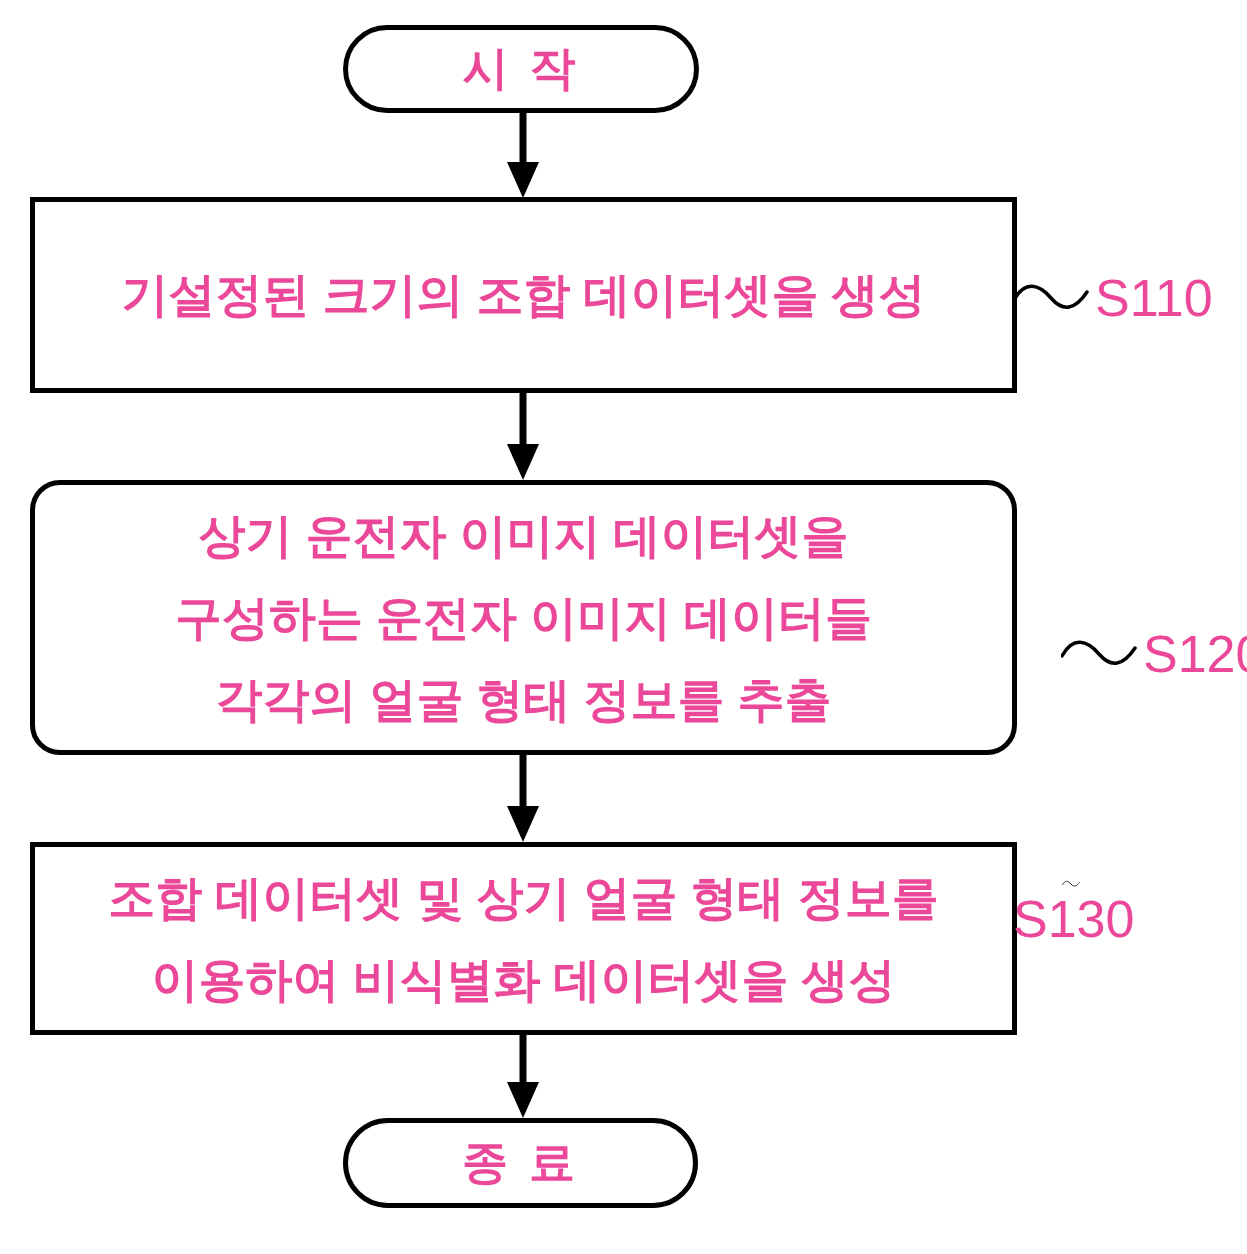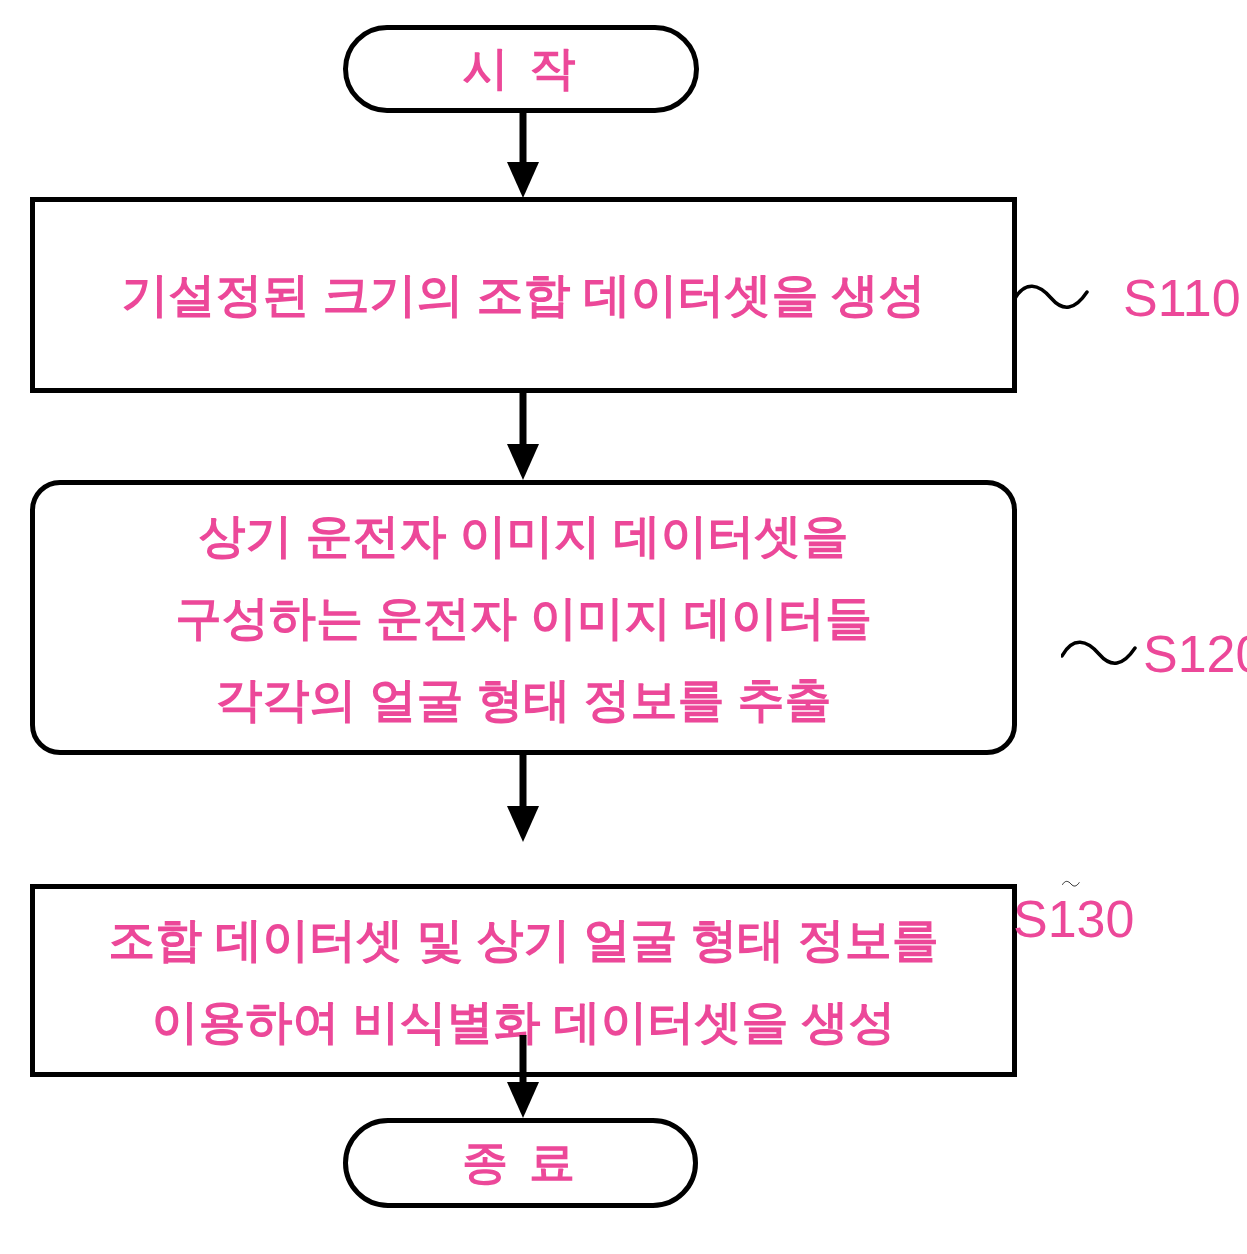--- a/index.html
+++ b/index.html
@@ -46,21 +46,21 @@
     font-size: 47px;
     font-weight: 700;
     text-align: center;
   }
   .process .tline {
     line-height: 82px;
     white-space: nowrap;
   }
   .process.p1 { top: 197px;  height: 196px; }
   .process.p2 { top: 480px;  height: 275px; border-radius: 30px; }
-  .process.p3 { top: 884px;  height: 193px; }
+  .process.p3 { top: 842px;  height: 193px; }
 
   .arrow {
     position: absolute;
     left: 503px;
     width: 40px;
   }
   .arrow svg { display: block; }
 
   .step-label {
     position: absolute;
@@ -68,21 +68,21 @@
     display: flex;
     align-items: center;
     height: 70px;
   }
   .step-label .squiggle { margin-right: 6px; }
   .step-label .label-text {
     font-size: 52px;
     font-weight: 400;
     white-space: nowrap;
   }
-  .step-label.l1 { top: 263px; gap: 28px; }
+  .step-label.l1 { top: 263px; }
   .step-label.l2 { top: 619px; padding-left: 48px; }
   .step-label.l3 { top: 879px; flex-direction: column; }
 </style>
 </head>
 <body>
 
 <div class="canvas">
 
   <div class="terminal start">
     <span>시 작</span>

